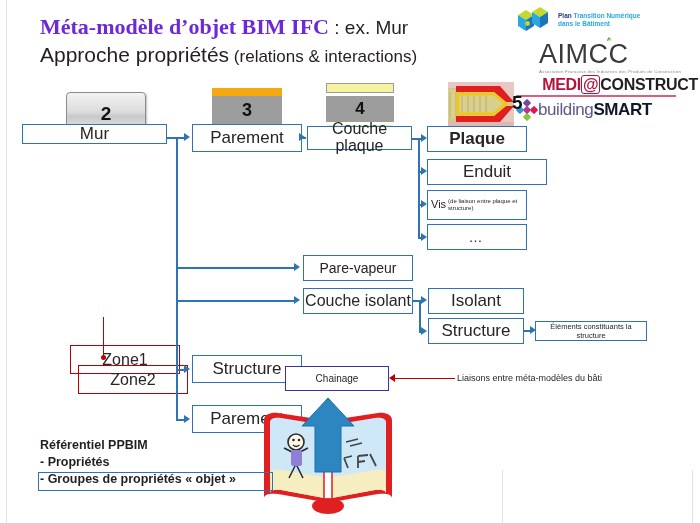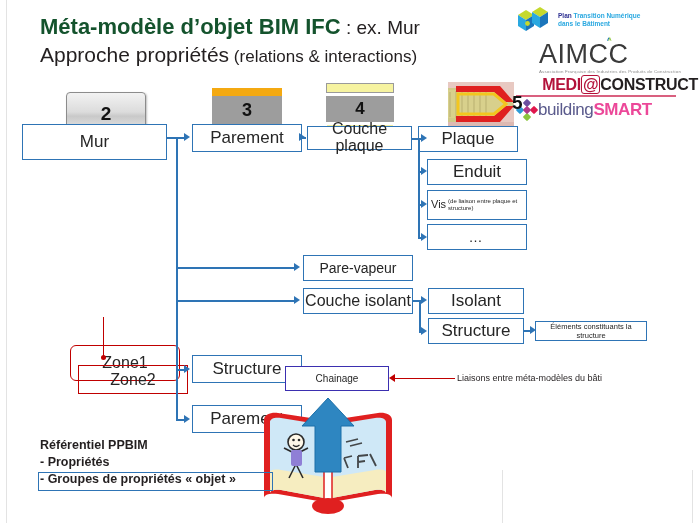--- a/index.html
+++ b/index.html
@@ -8,21 +8,21 @@
     font-family:"Liberation Sans","DejaVu Sans",sans-serif;
     background:#fefefe;
   }
   .slide{position:absolute;inset:0;background:#ffffff;}
   
   .guide{position:absolute;top:0;bottom:0;width:1px;background:#e3e3e3;}
 
   
   #title-block{position:absolute;left:40px;top:14px;width:520px;}
   .t-line1{font-size:22px;line-height:26px;white-space:nowrap;}
-  .t-strong{color:#14532d;font-weight:bold;}
+  .t-strong{color:#6d28d9;font-weight:bold;font-family:Liberation Serif, serif;}
   .t-rest{color:#231f20;font-weight:normal;font-size:19px;}
   .t-line2{font-size:21px;line-height:26px;color:#231f20;white-space:nowrap;margin-top:1px;}
   .t-small{font-size:17px;}
 
   
   #logos{position:absolute;right:2px;top:2px;width:190px;}
   .logo-row{display:flex;align-items:center;}
   #logo-ptnb{height:36px;padding-left:6px;}
   #ptnb-text{font-size:6.5px;line-height:8px;font-weight:bold;margin-left:4px;}
   #ptnb-text .c1{color:#2e3192;}
@@ -32,21 +32,21 @@
   #aimcc-sub{font-size:4.4px;line-height:5px;color:#8b8b8b;letter-spacing:.2px;margin-top:1px;}
   #logo-medi{margin-top:1px;padding-left:8px;text-align:right;}
   #medi-word{font-size:16px;font-weight:bold;line-height:17px;letter-spacing:-.3px;}
   #medi-word .m-red{color:#b3123a;}
   #medi-word .m-dark{color:#231f20;}
   .at-box{display:inline-block;border:1.6px solid #b3123a;border-radius:3px;padding:0 1px;color:#b3123a;}
   #medi-rule{height:1.5px;background:#d9607f;margin-top:1px;width:160px;}
   #logo-bsmart{margin-top:2px;padding-left:8px;display:flex;align-items:center;}
   #bs-word{font-size:17px;line-height:18px;letter-spacing:-.4px;}
   #bs-word .bs1{color:#5a5a8c;}
-  #bs-word .bs2{color:#ec4899;font-weight:bold;}
+  #bs-word .bs2{color:#0f172a;font-weight:bold;}
 
   
   .bbox{
     position:absolute;box-sizing:border-box;
     border:1.6px solid #2e74b5;background:#ffffff;color:#262626;
     display:flex;align-items:center;justify-content:center;
     text-align:center;line-height:1.05;
   }
   .bbox.big{font-size:17px;}
   .bbox.mid{font-size:16px;}
@@ -195,48 +195,48 @@
         <line x1="38" y1="10" x2="38" y2="35"></line>
       </g>
       <polygon points="8,4 52,4 66,20 58,20 46,10 8,10" fill="#e02020"></polygon>
       <polygon points="8,40 52,40 66,24 58,24 46,34 8,34" fill="#e02020"></polygon>
       <polygon points="10,12 46,12 58,22 46,32 10,32" fill="none" stroke="#f3c61e" stroke-width="3"></polygon>
       <rect x="0" y="40" width="66" height="12" fill="#ddb9b2"></rect>
     </svg>
   </div>
   <div style="position:absolute;left:512px;top:92px;font-size:19px;font-weight:bold;color:#111;">5</div>
 
-  <div class="bbox big" style="left:22px;top:124px;width:145px;height:36px;">Mur</div>
+  <div class="bbox big" style="left:22px;top:124px;width:145px;height:20px;">Mur</div>
 
   <div class="bbox big" style="left:192px;top:124px;width:110px;height:28px;">Parement</div>
 
   <div class="bbox mid" style="left:307px;top:126px;width:105px;height:24px;">Couche plaque</div>
 
-  <div class="bbox big" style="left:418px;top:126px;width:100px;height:26px;">Plaque</div>
-
-  <div class="bbox big" style="left:427px;top:159px;width:100px;height:26px;">Enduit</div>
+  <div class="bbox big" style="left:427px;top:126px;width:100px;height:26px;font-weight:bold;">Plaque</div>
+
+  <div class="bbox big" style="left:427px;top:159px;width:120px;height:26px;">Enduit</div>
 
   <div class="bbox" style="left:427px;top:190px;width:100px;height:30px;flex-direction:row;gap:2px;padding:0 3px;">
     <span style="font-size:11px;">Vis</span>
     <span style="font-size:6px;line-height:7px;text-align:left;">(de liaison entre plaque et structure)</span>
   </div>
 
   <div class="bbox big" style="left:427px;top:224px;width:100px;height:26px;font-size:14px;letter-spacing:3px;">…</div>
 
   <div class="bbox mid" style="left:303px;top:288px;width:110px;height:26px;">Couche isolant</div>
 
   <div class="bbox mid" style="left:303px;top:255px;width:110px;height:26px;font-size:14px;">Pare-vapeur</div>
 
   <div class="bbox big" style="left:428px;top:288px;width:96px;height:26px;">Isolant</div>
 
   <div class="bbox big" style="left:428px;top:318px;width:96px;height:26px;">Structure</div>
 
   <div class="bbox small" style="left:535px;top:321px;width:112px;height:20px;line-height:9px;">Éléments constituants la structure</div>
 
-  <div class="rbox" style="left:70px;top:345px;width:110px;height:36px;border-radius:6px;">Zone1</div>
+  <div class="rbox" style="left:70px;top:345px;width:110px;height:29px;">Zone1</div>
   <div class="rbox" style="left:78px;top:365px;width:110px;height:29px;">Zone2</div>
 
   <div class="bbox big" style="left:192px;top:355px;width:110px;height:28px;">Structure</div>
 
   <div class="pbox" style="left:285px;top:366px;width:104px;height:25px;">Chainage</div>
 
   <div class="bbox big" style="left:192px;top:405px;width:110px;height:28px;">Parement</div>
 
   <div class="ln h" style="left:167px;top:137px;width:18px;"></div>
   <div class="arw" style="left:184px;top:133px;"></div>

